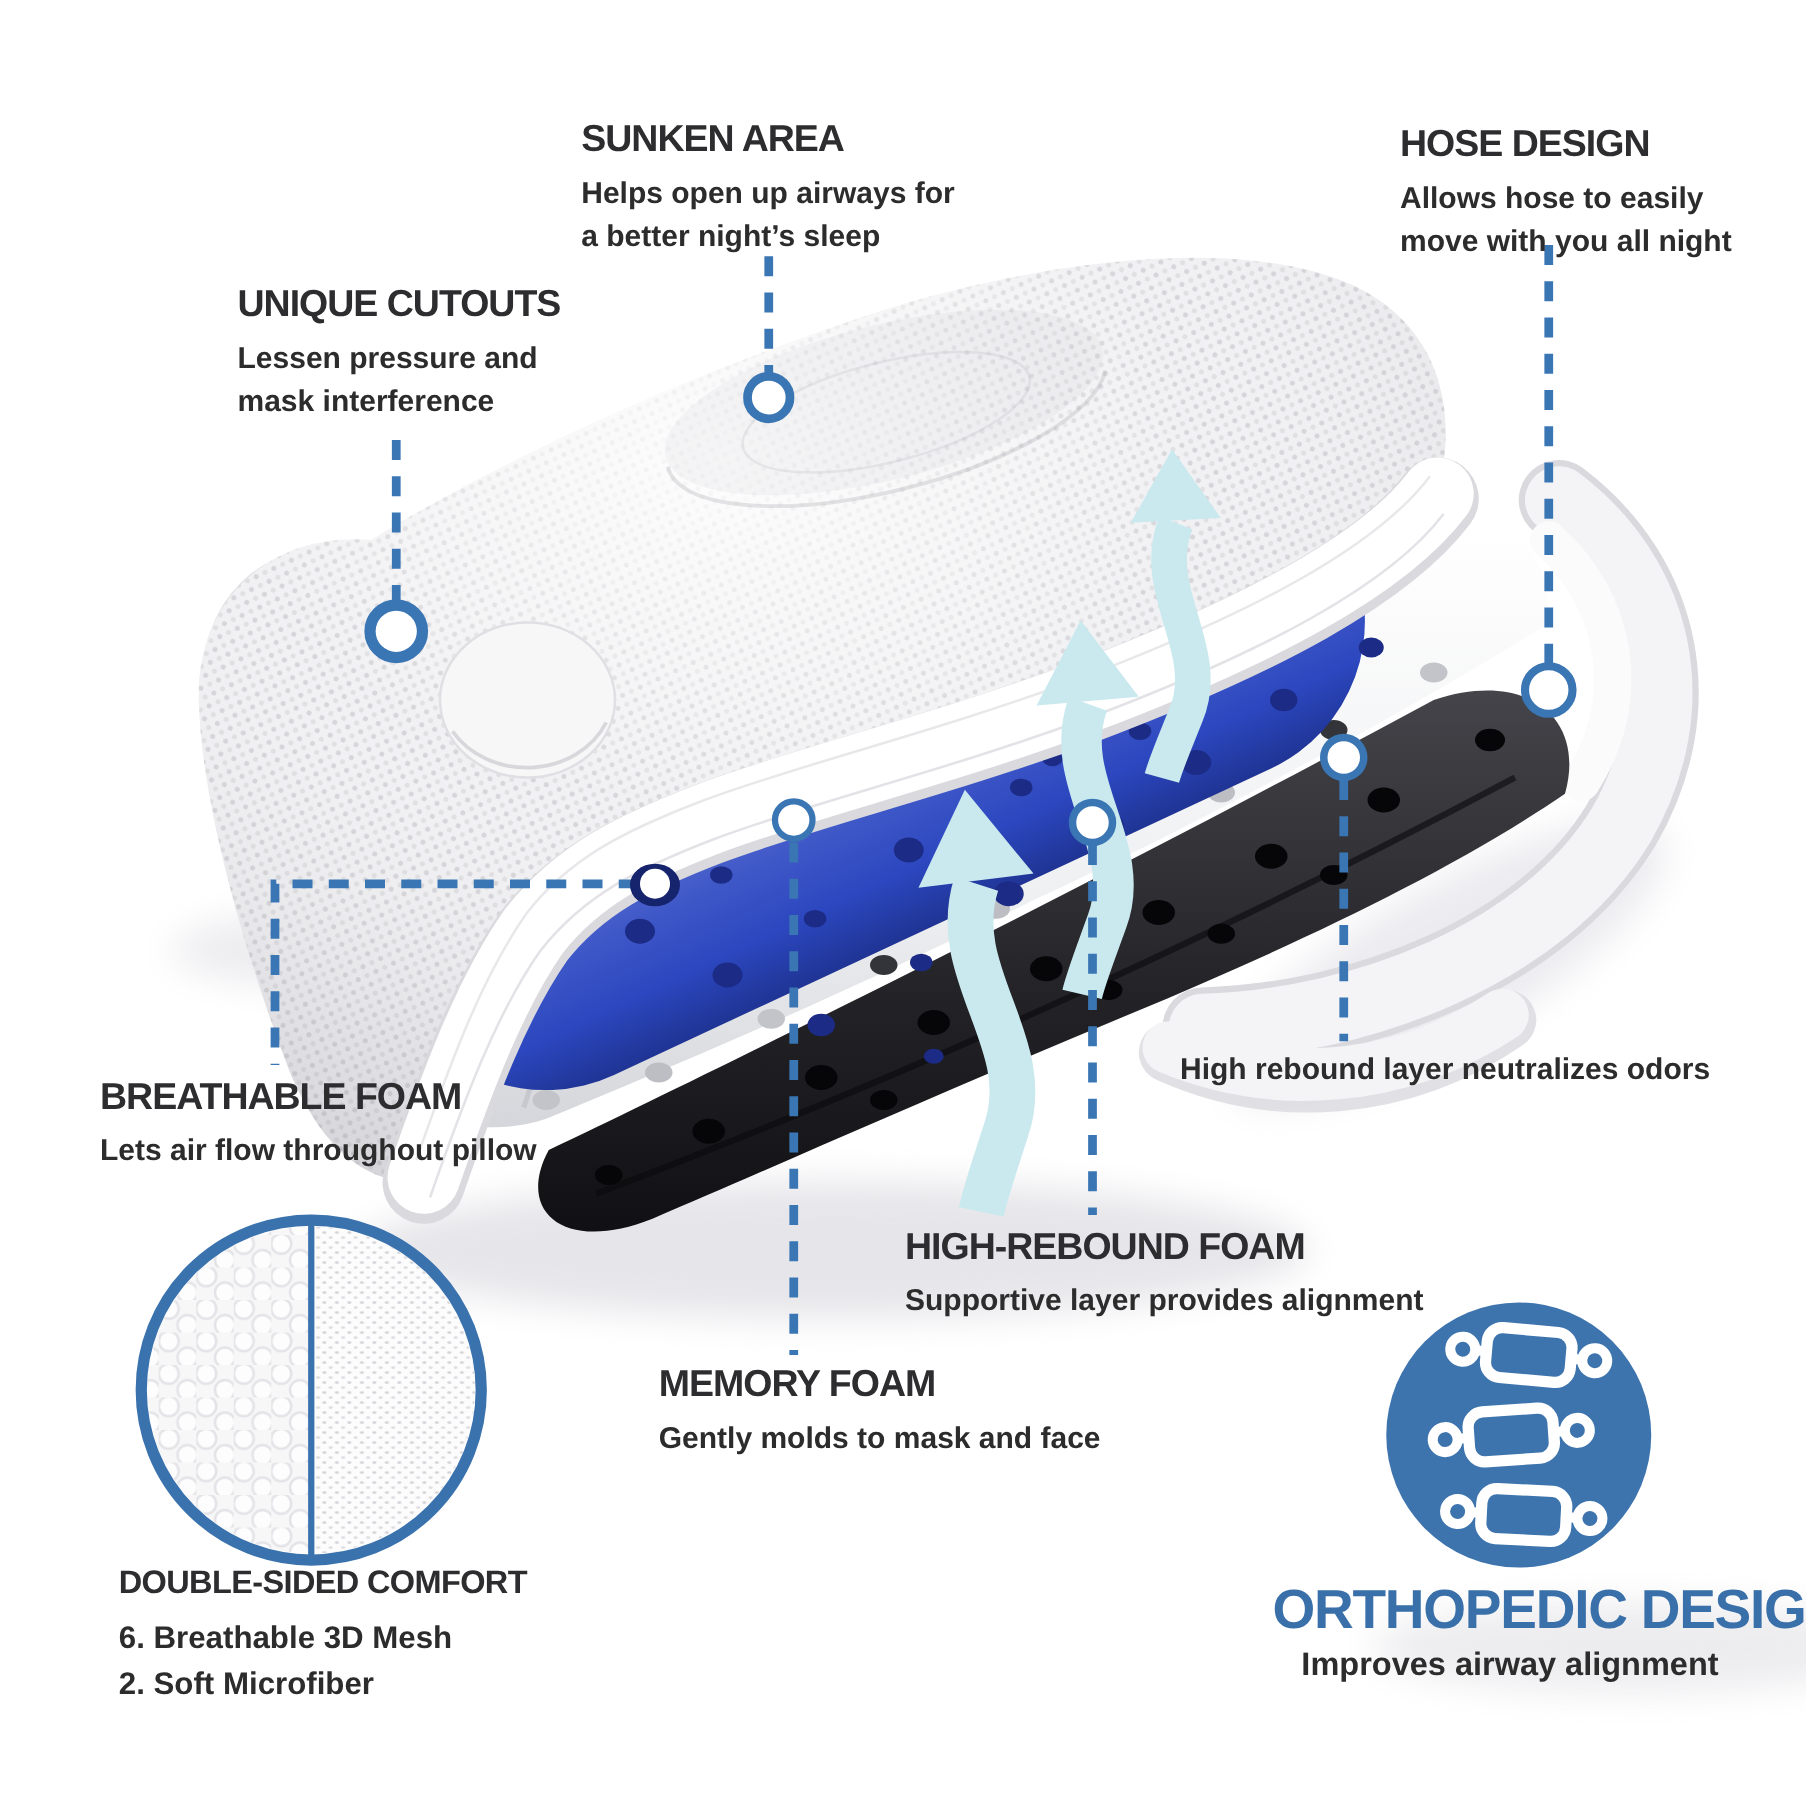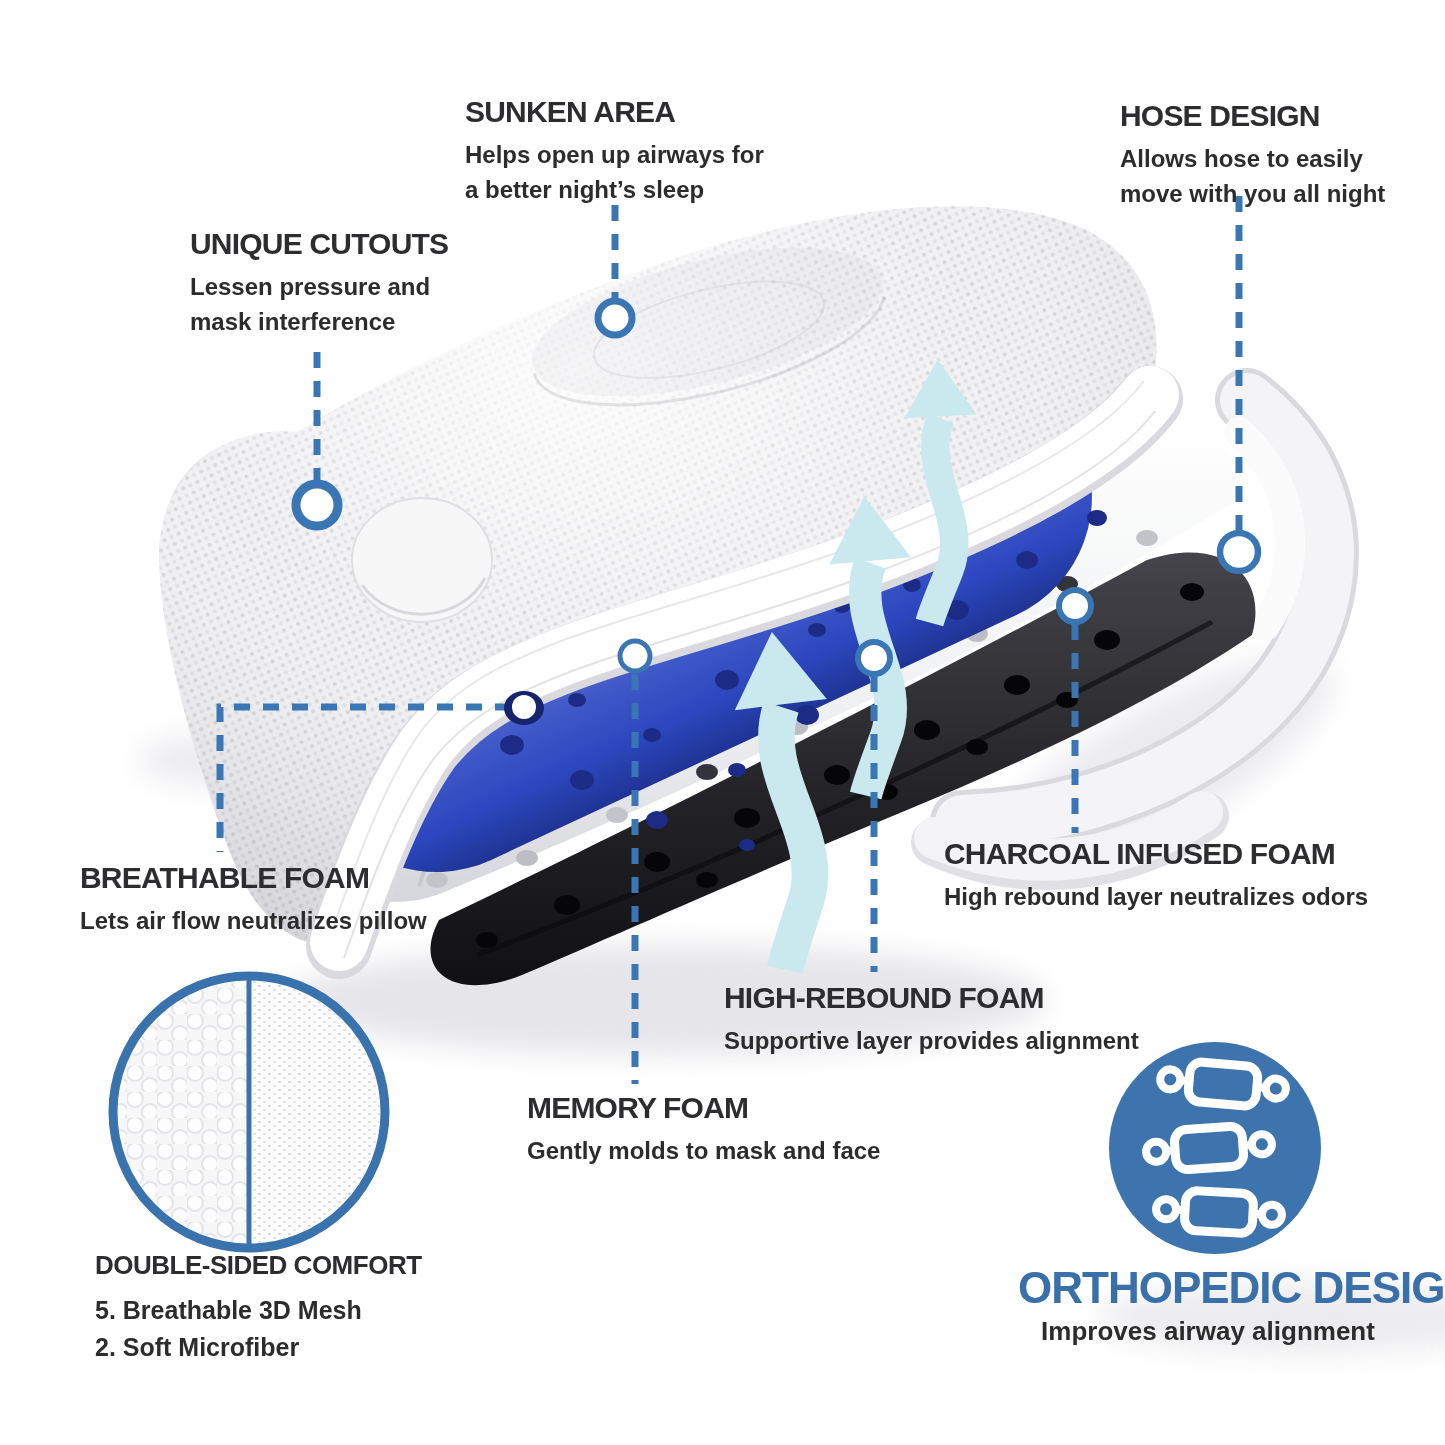--- a/index.html
+++ b/index.html
@@ -258,41 +258,40 @@
   </div>
 
   <div class="callout" style="left:190px;top:228px;">
     <h3>UNIQUE CUTOUTS</h3>
     <p>Lessen pressure and
 mask interference</p>
   </div>
 
   <div class="callout" style="left:80px;top:862px;">
     <h3>BREATHABLE FOAM</h3>
-    <p>Lets air flow neutralizes pillow</p>
+    <p>Lets air flow throughout pillow</p>
   </div>
 
   <div class="callout" style="left:944px;top:838px;">
-    <h3>CHARCOAL INFUSED FOAM</h3>
     <p>High rebound layer neutralizes odors</p>
   </div>
 
   <div class="callout" style="left:724px;top:982px;">
     <h3>HIGH-REBOUND FOAM</h3>
     <p>Supportive layer provides alignment</p>
   </div>
 
   <div class="callout" style="left:527px;top:1092px;">
     <h3>MEMORY FOAM</h3>
     <p>Gently molds to mask and face</p>
   </div>
 
   <div class="callout detail-label" style="left:95px;top:1250px;">
     <h3>DOUBLE-SIDED COMFORT</h3>
-    <p>5. Breathable 3D Mesh
+    <p>6. Breathable 3D Mesh
 2. Soft Microfiber</p>
   </div>
 
   <div class="callout badge-label" style="left:1018px;top:1268px;width:380px;">
     <h3>ORTHOPEDIC DESIGN</h3>
     <p>Improves airway alignment</p>
   </div>
 
 </div>
 

